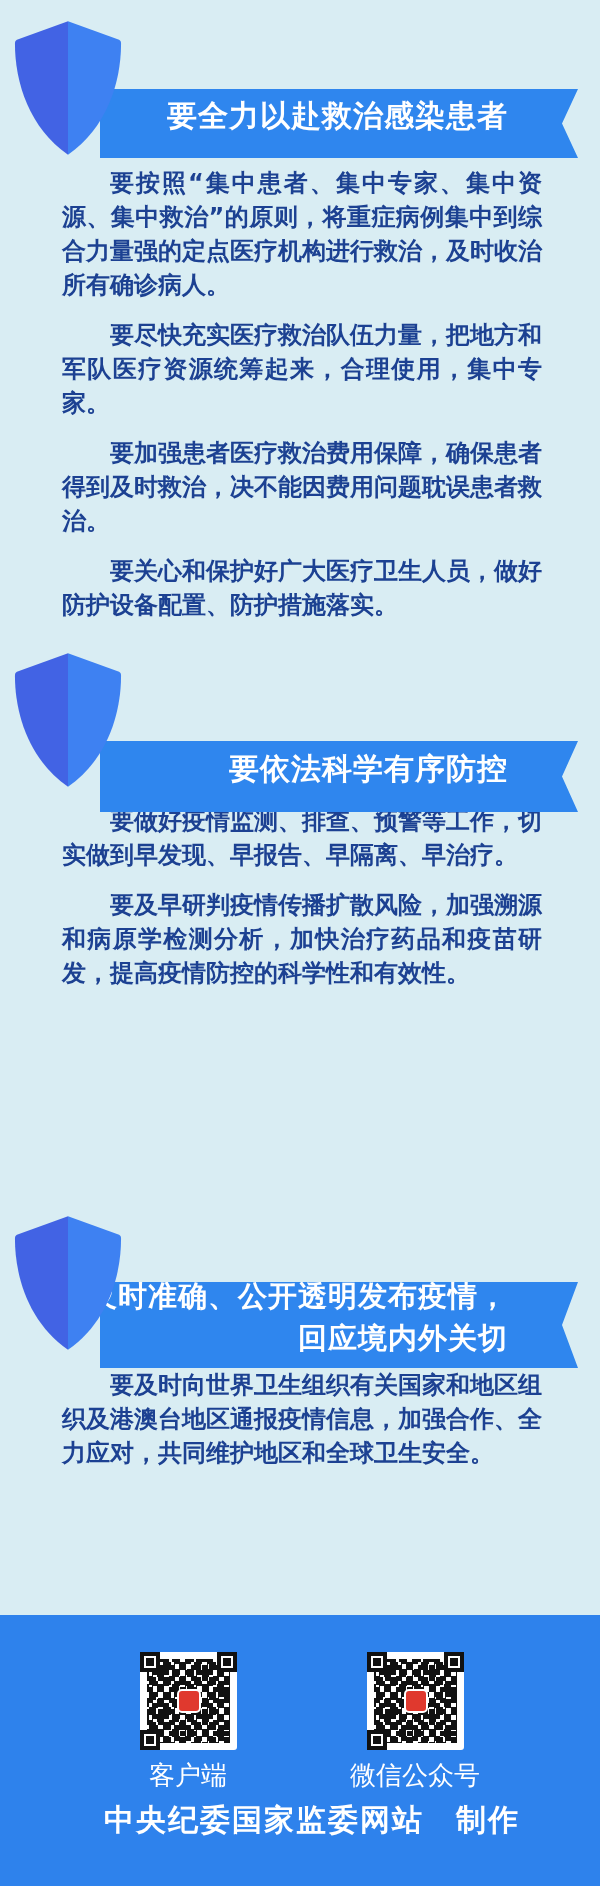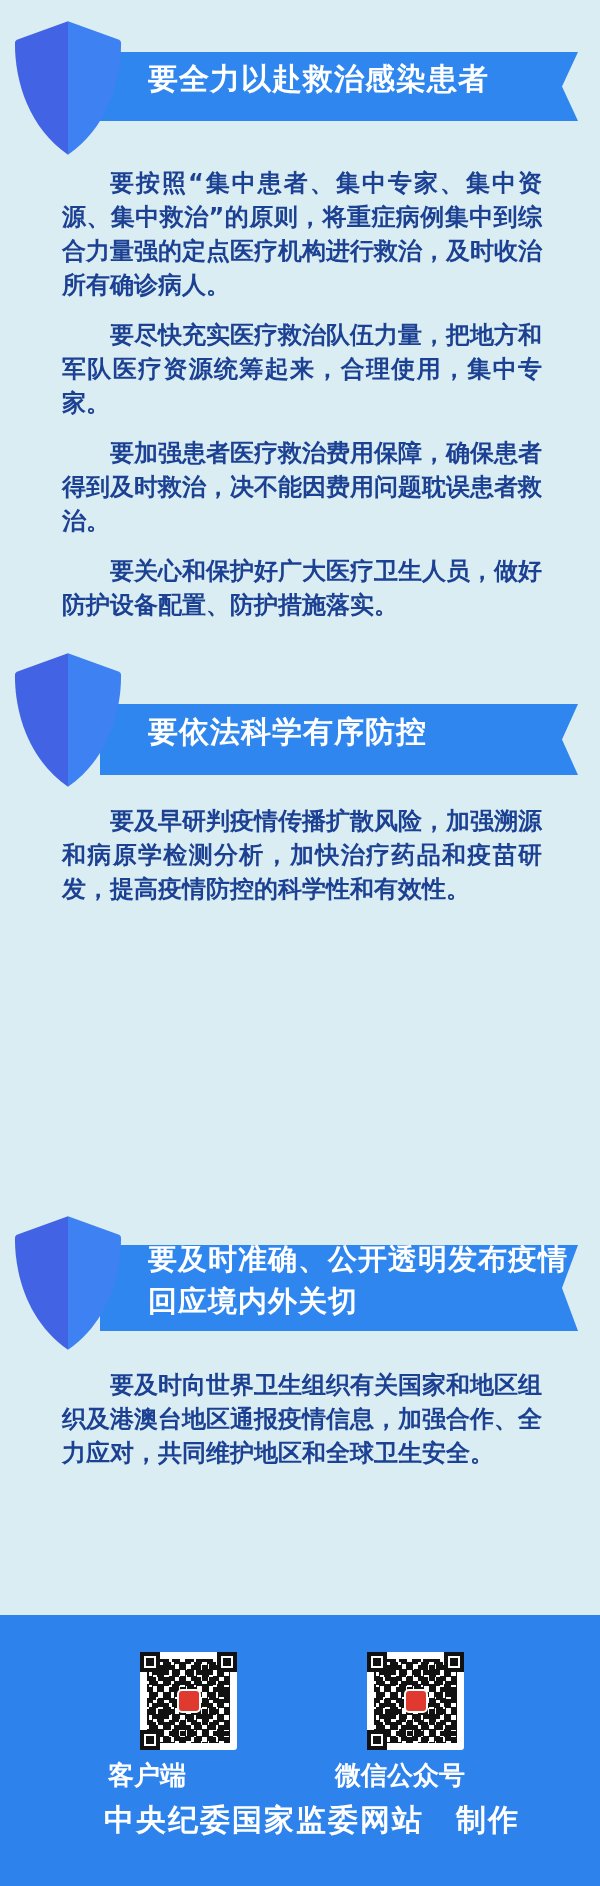--- a/index.html
+++ b/index.html
@@ -35,24 +35,25 @@
     z-index: 2;
   }
   .banner {
     position: absolute;
     left: 100px;
     width: 478px;
     background: var(--banner);
     clip-path: polygon(0 0, 100% 0, calc(100% - 16px) 50%, 100% 100%, 0 100%);
     display: flex;
     flex-direction: column;
-    align-items: flex-start;
+    align-items: flex-end;
     justify-content: center;
     padding: 0 70px 16px 48px;
     z-index: 1;
+    margin-top: 37px;
   }
   .banner-title {
     color: var(--white);
     font-weight: 700;
     font-size: 30px;
     letter-spacing: 1px;
     line-height: 42px;
     white-space: nowrap;
     text-align: center;
   }
@@ -118,24 +119,24 @@
     height: 24px;
     transform: translate(-50%, -50%);
     background: var(--qr-red);
     border-radius: 5px;
     border: 2px solid #ffffff;
   }
   .qr-label {
     position: absolute;
     top: 143px;
     width: 160px;
-    text-align: left;
+    text-align: center;
     color: var(--white);
     font-size: 26px;
-    font-weight: 700;
+    font-weight: 400;
   }
   .credit {
     position: absolute;
     left: 0;
     top: 185px;
     width: 100%;
     text-align: center;
     color: var(--white);
     font-size: 30px;
     font-weight: 700;
@@ -163,20 +164,21 @@
   </div>
 
   <svg class="shield" style="top:650px" viewBox="0 0 114 142" aria-hidden="true">
     <path style="fill:var(--shield-left)" d="M57,3 L5,22 C3.5,22.7 3,24 3,26 C3,66 18,112 57,139 Z"></path>
     <path style="fill:var(--shield-right)" d="M57,3 L109,22 C110.5,22.7 111,24 111,26 C111,66 96,112 57,139 Z"></path>
   </svg>
   <div class="banner" style="top:704px;height:71px">
     <div class="banner-title">要依法科学有序防控</div>
   </div>
   <div class="body-text" style="top:788px">
+    <p>要做好疫情监测、排查、预警等工作，切实做到早发现、早报告、早隔离、早治疗。</p>
     <p>要及早研判疫情传播扩散风险，加强溯源和病原学检测分析，加快治疗药品和疫苗研发，提高疫情防控的科学性和有效性。</p>
   </div>
 
   <svg class="shield" style="top:1213px" viewBox="0 0 114 142" aria-hidden="true">
     <path style="fill:var(--shield-left)" d="M57,3 L5,22 C3.5,22.7 3,24 3,26 C3,66 18,112 57,139 Z"></path>
     <path style="fill:var(--shield-right)" d="M57,3 L109,22 C110.5,22.7 111,24 111,26 C111,66 96,112 57,139 Z"></path>
   </svg>
   <div class="banner" style="top:1245px;height:86px">
     <div class="banner-title" style="font-size:29px">要及时准确、公开透明发布疫情，</div>
     <div class="banner-title" style="font-size:29px">回应境内外关切</div>

